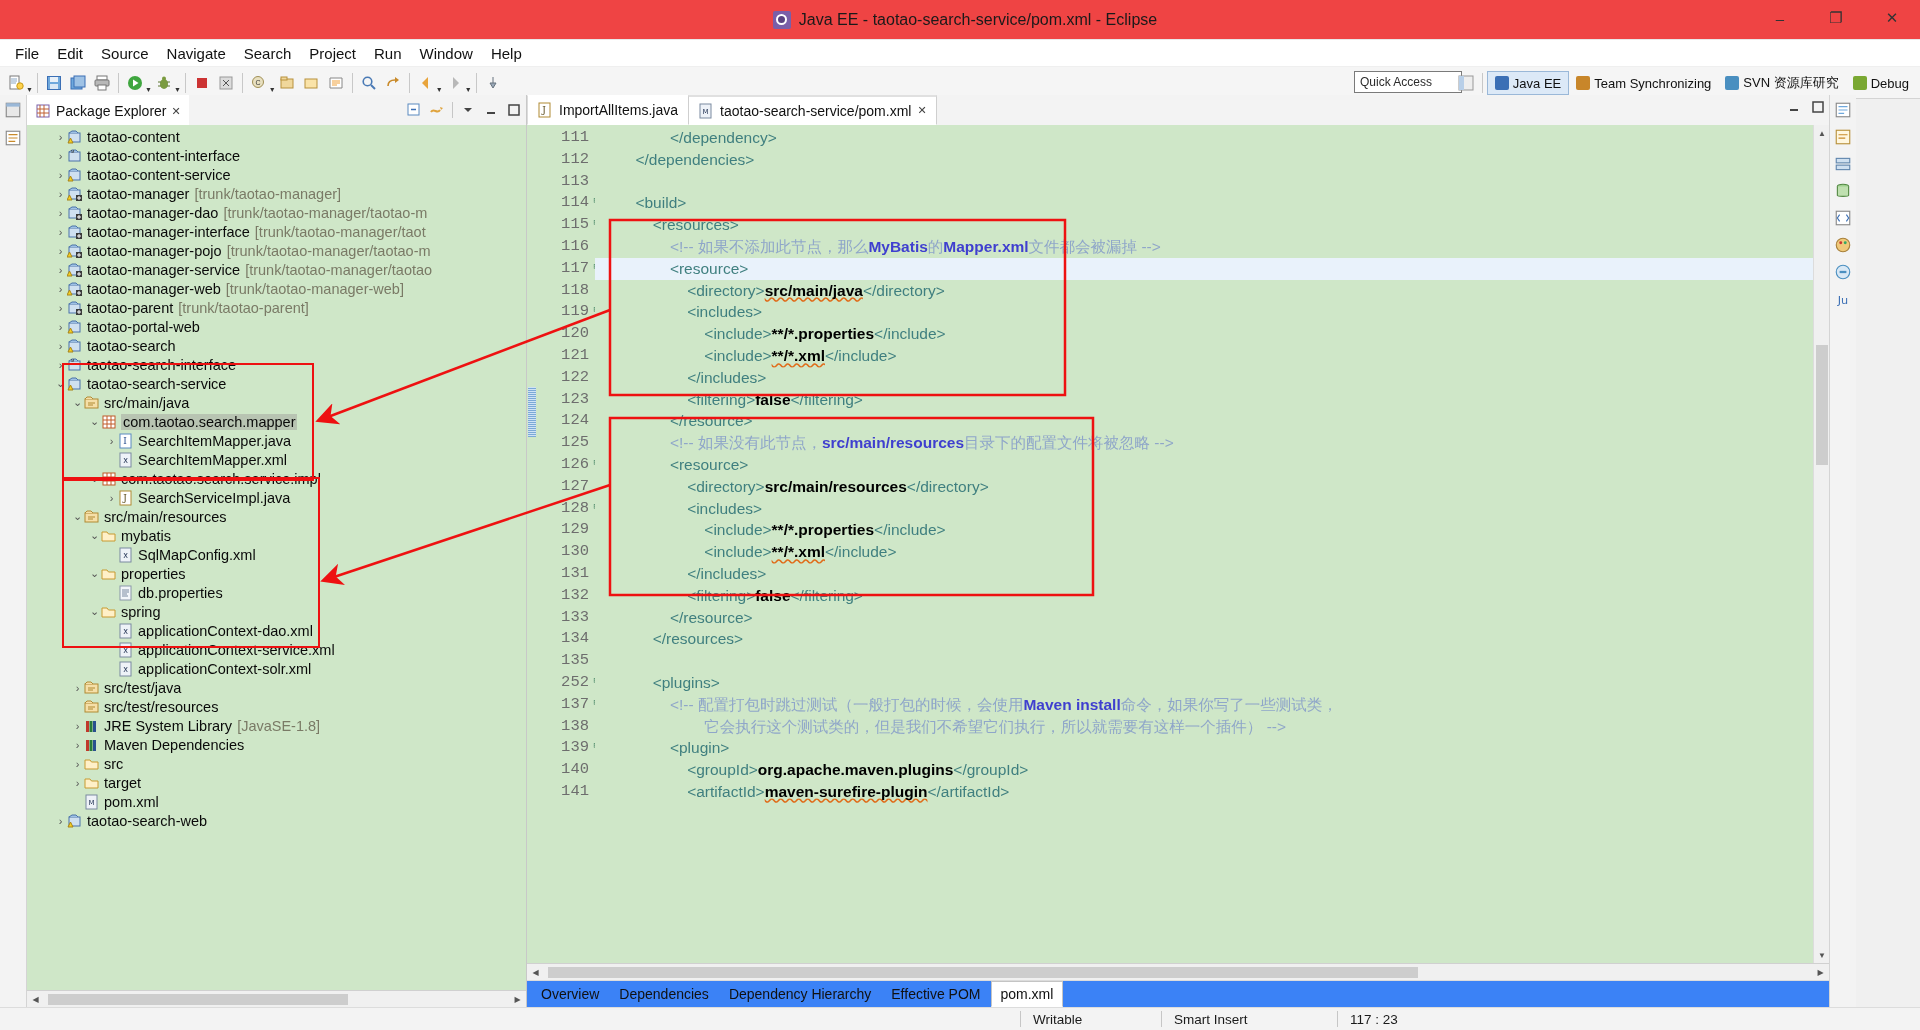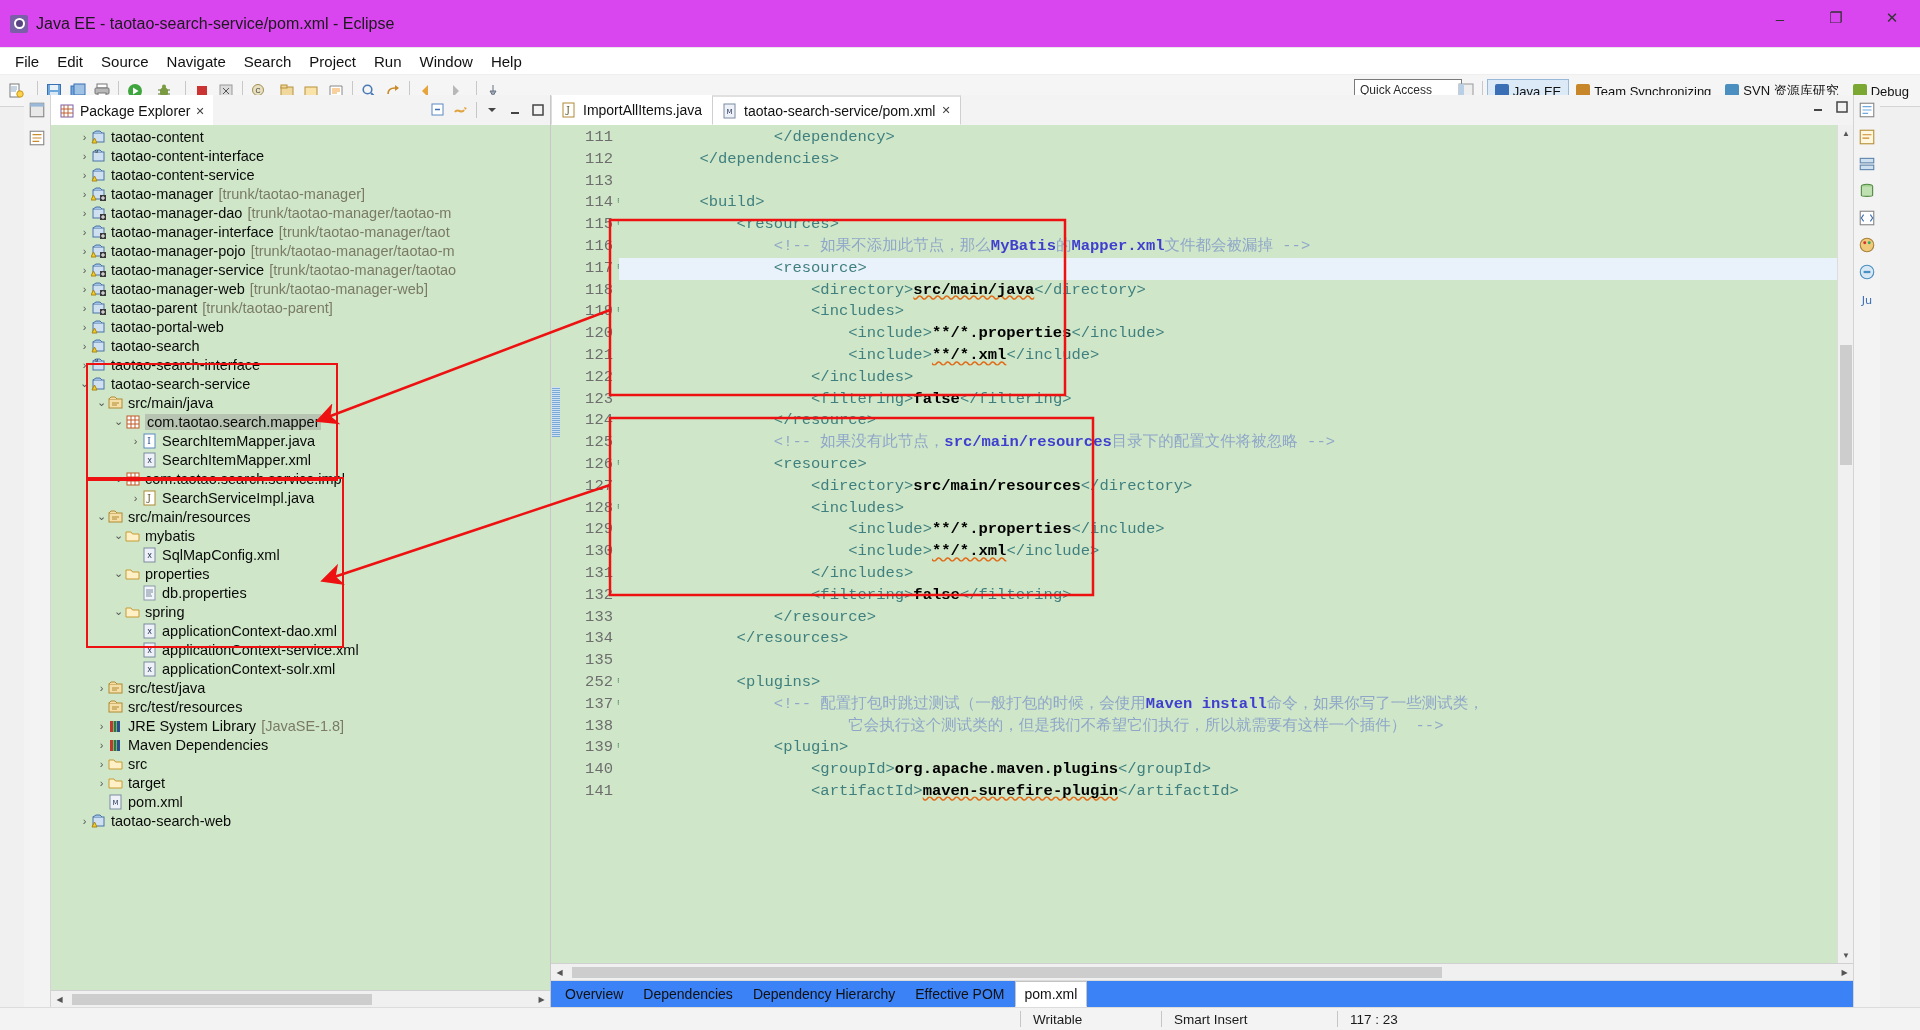--- a/index.html
+++ b/index.html
@@ -7,25 +7,26 @@
     margin: 0; padding: 0;
     width: 1920px; height: 1030px;
     overflow: hidden;
     background: #f0f0f0;
     font-family: "Liberation Sans", sans-serif;
   }
   body { position: relative; }
 
   
   #titlebar {
-    height: 48px; width: 100%;
-    background: #d946ef;
+    height: 40px; width: 100%;
+    background: #ef4444;
     display: flex; align-items: center;
     border-bottom: 1px solid #e8e8e8;
     position: relative;
+    justify-content: center;
   }
   #app-icon {
     width: 18px; height: 18px; margin-left: 10px; margin-right: 8px;
     background: #7a5fa8; border-radius: 2px;
     display: flex; align-items: center; justify-content: center;
     color: #fff; font-size: 11px; line-height: 1;
   }
   #app-icon .ring {
     width: 11px; height: 11px; border: 2px solid #ffffff; border-radius: 50%;
     background: #5b4382;
@@ -90,21 +91,20 @@
     white-space: nowrap;
   }
   .persp-btn.active { background: #dce9f7; border: 1px solid #9ab8d8; }
   .persp-icon-sq { width: 14px; height: 14px; border-radius: 2px; display:inline-block; }
 
   
   #main {
     position: absolute; top: 95px; left: 0;
     width: 1856px; height: 912px;
     display: flex;
-    margin-left: 24px;
   }
   #left-rail {
     width: 27px; background: #f3f3f3; border-right: 1px solid #d4d4d4;
     display: flex; flex-direction: column; align-items: center; padding-top: 6px; gap: 10px;
   }
   .rail-ico { width: 18px; height: 18px; }
 
   
   #explorer {
     width: 500px; background: #ffffff;
@@ -193,21 +193,21 @@
     color: #6d6d6d; padding-top: 2px; user-select: none;
   }
   .gln { height: 21.8px; line-height: 21.8px; position: relative; }
   .fold {
     position: absolute; right: -10px; top: 6px;
     width: 9px; height: 9px; font-size: 9px; line-height: 7px;
     color: #3f7f5f;
   }
   #code {
     flex: 1; position: relative; background: #cfe7c8;
-    font-family: Liberation Mono, monospace; font-size: 15.5px;
+    font-family: Liberation Sans, sans-serif; font-size: 15.5px;
     padding-top: 2px; overflow: hidden;
   }
   .cline { height: 21.8px; line-height: 21.8px; white-space: pre; padding-left: 6px; }
   .cline.hl { background: #e9f2fb; }
   .tag { color: #3f7f7f; }
   .txt { color: #000000; font-weight: bold; }
   .cmt { color: #8fa6c9; }
   .cmt-b { color: #3f3fcf; font-weight: bold; }
   .squig { text-decoration: underline wavy #e06c1a; text-decoration-skip-ink: none;}
   #code-vscroll {

